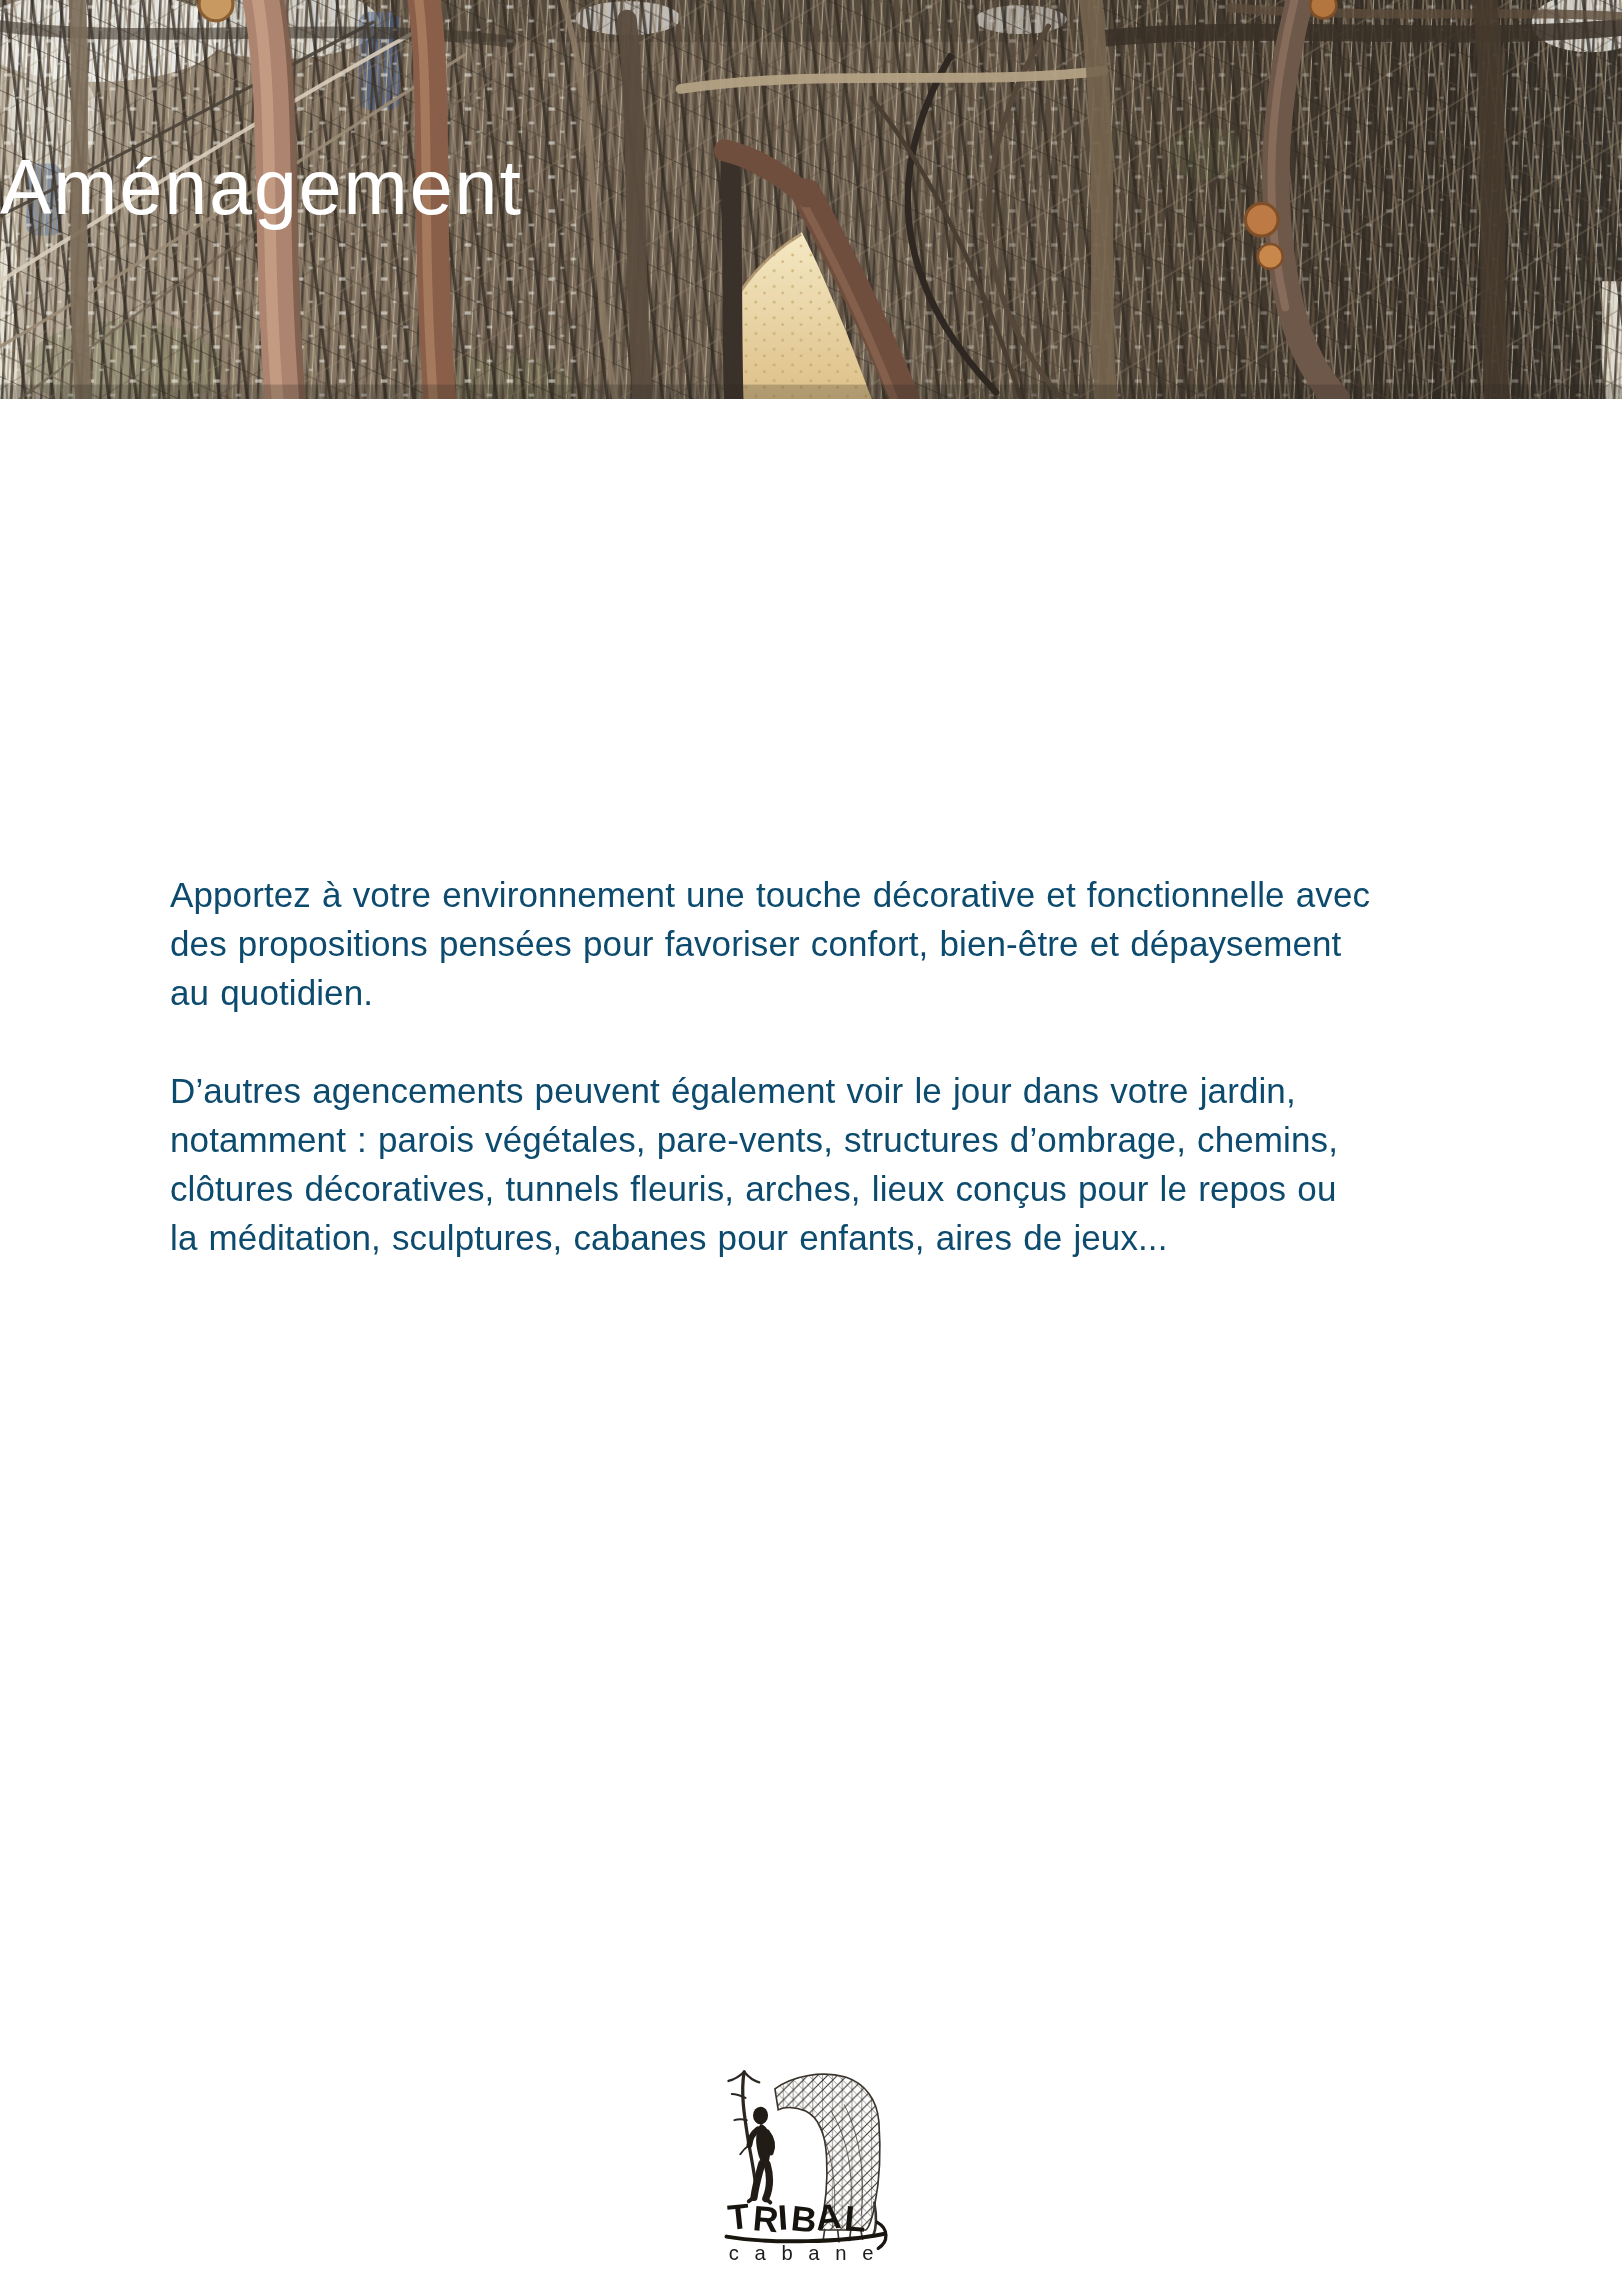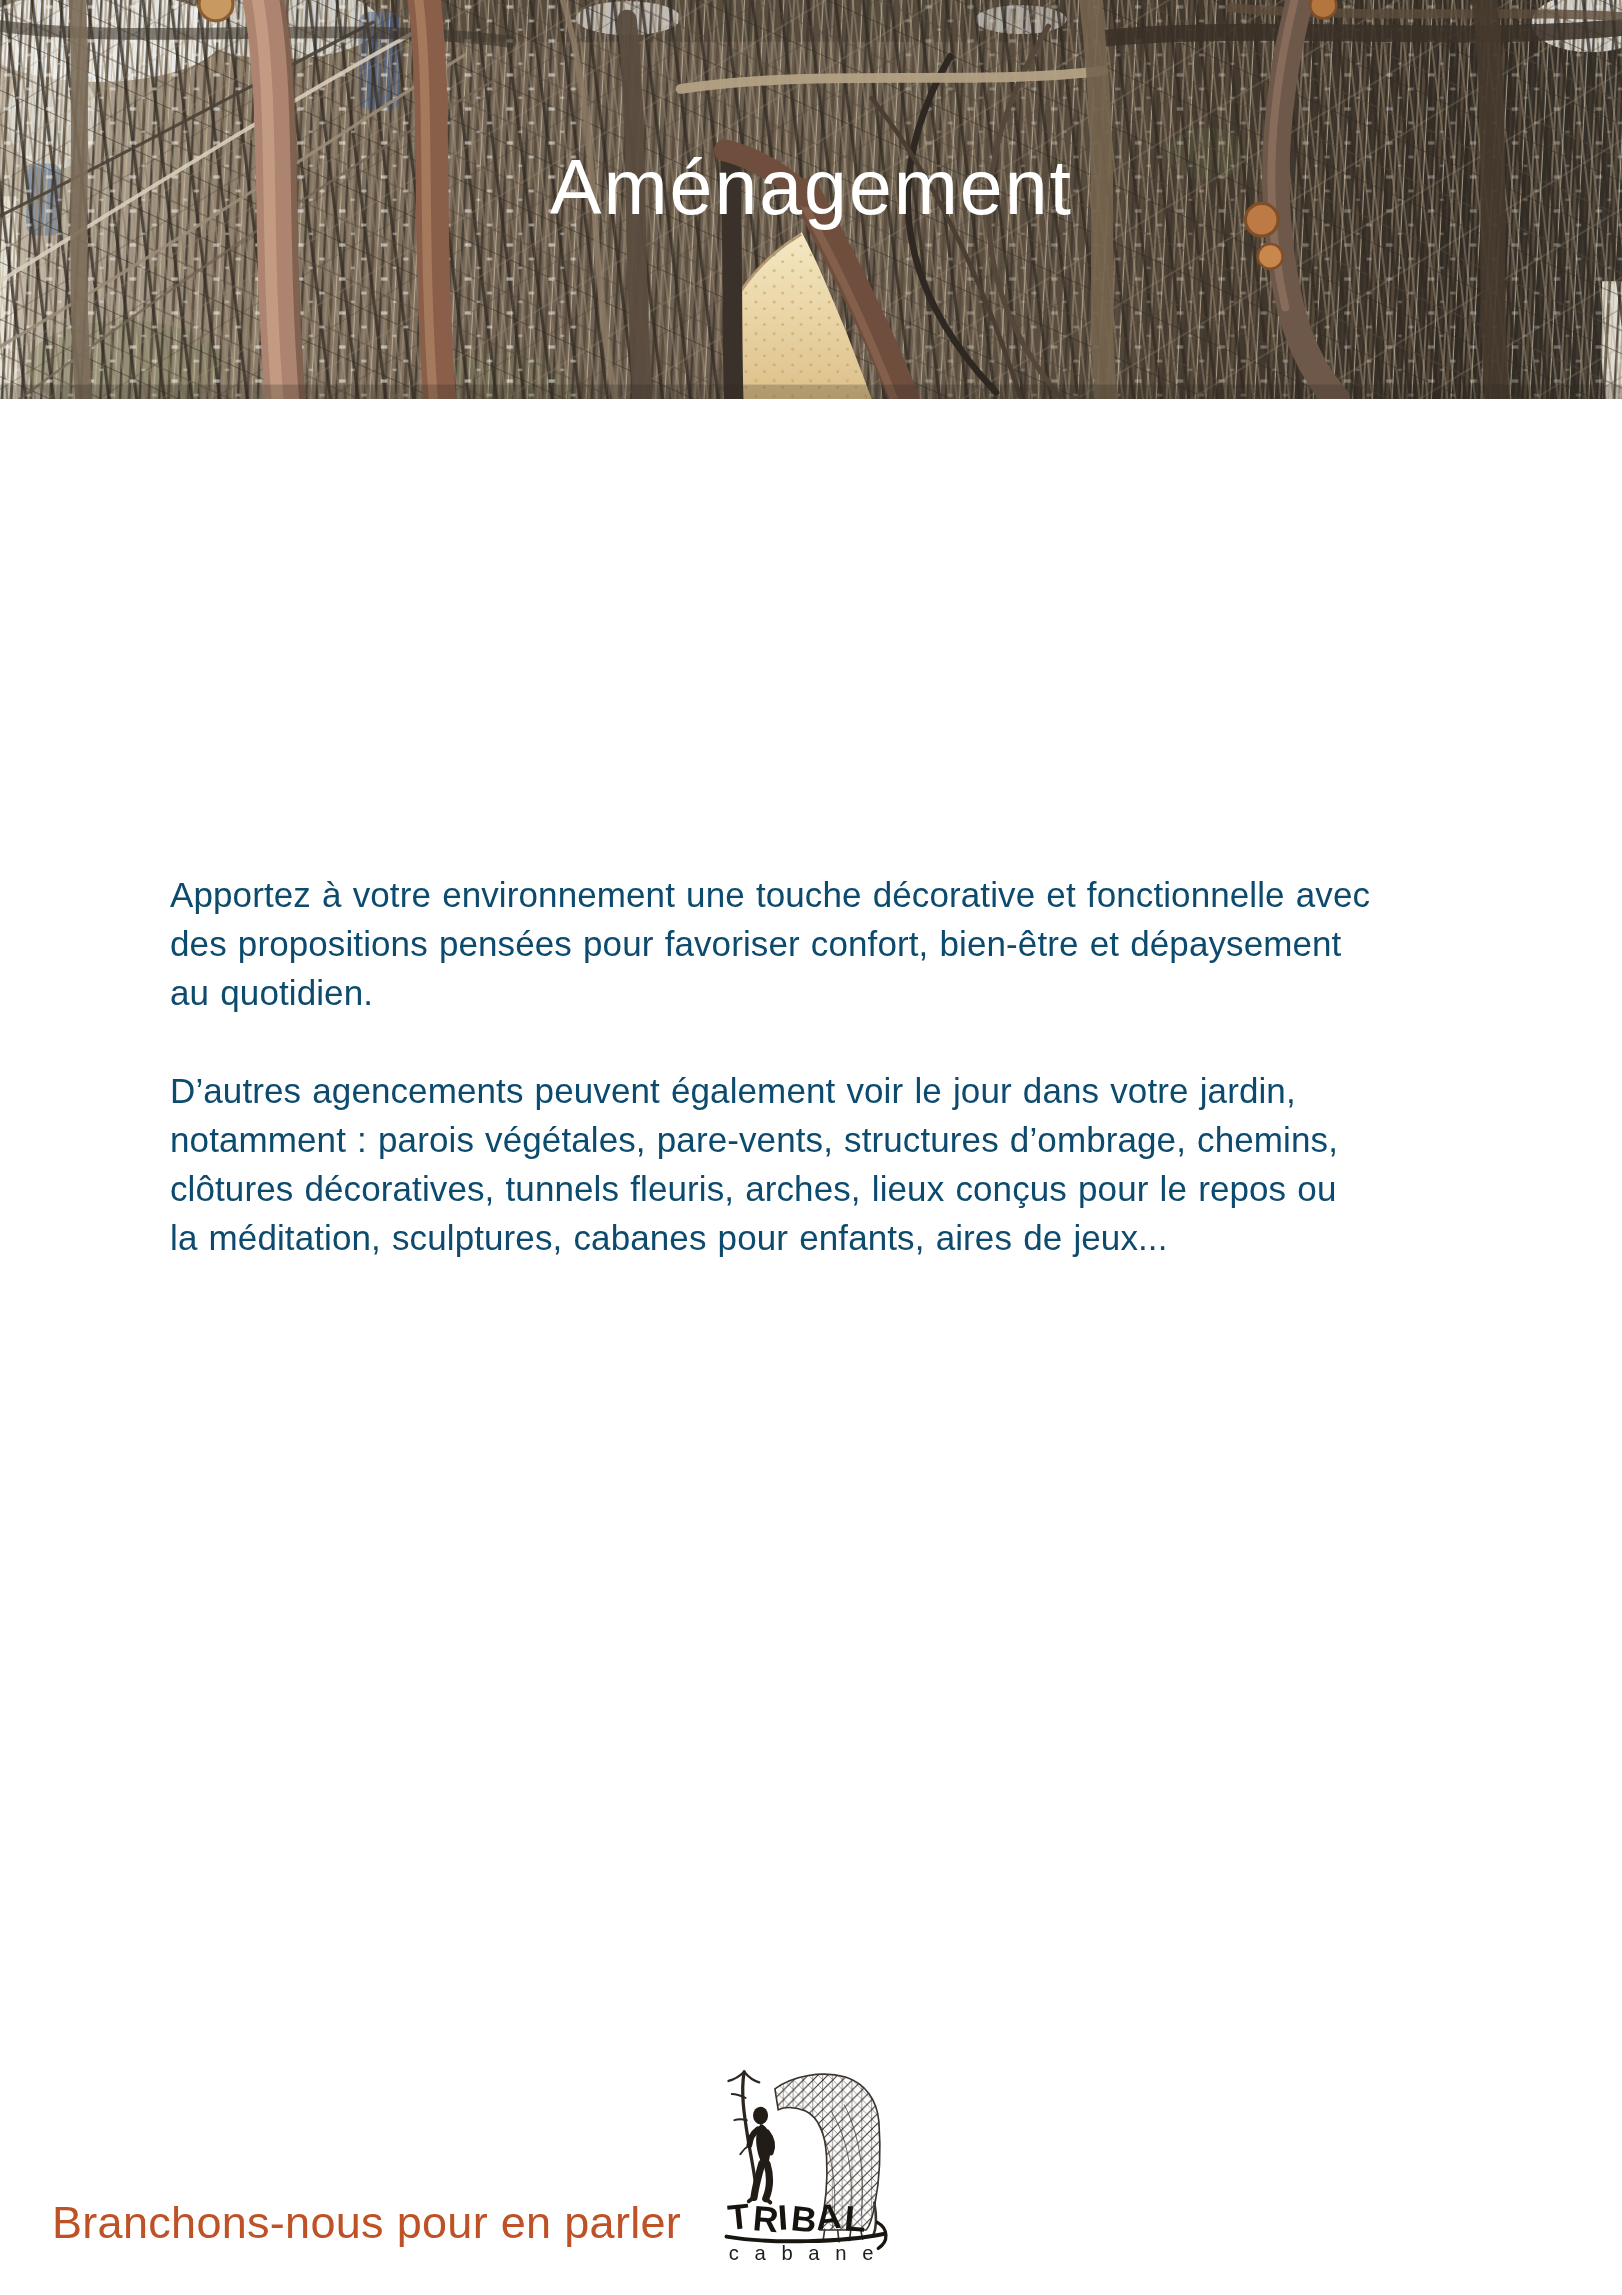--- a/index.html
+++ b/index.html
@@ -1,21 +1,21 @@
 <!DOCTYPE html>
 <html style="font-size:10.5px"><head>
 <meta charset="utf-8">
 <style>
   html,body{margin:0;padding:0;background:#e8e8e8;}
   .page{position:relative;width:1623px;height:2295px;background:#ffffff;
         font-family:"Liberation Sans",sans-serif;overflow:hidden;}
   
   .hero{position:absolute;top:0;left:0;width:1623px;height:399px;display:block;}
   .page-title{position:absolute;top:149px;left:0;width:1623px;margin:0;
-        text-align:center;color:#ffffff;font-size:77px;font-weight:500;
+        color:#ffffff;font-size:77px;font-weight:500;
         letter-spacing:2px;line-height:1;}
   
   .body-text{position:absolute;left:170px;top:870px;width:1315px;
         font-size:35px;line-height:49px;color:#0c4a6e;letter-spacing:0.1px;
         word-spacing:1.3px;}
   .body-text p{margin:0 0 49px 0;white-space:pre-line;}
   
   .tagline{position:absolute;left:52px;top:2200px;font-size:45px;line-height:45px;
         color:#bf5127;letter-spacing:0.3px;white-space:nowrap;}
   .contact{position:absolute;left:937px;top:2210px;font-size:34px;line-height:34px;
@@ -165,21 +165,20 @@
   <div class="body-text">
     <p>Apportez à votre environnement une touche décorative et fonctionnelle avec
 des propositions pensées pour favoriser confort, bien-être et dépaysement
 au quotidien.</p>
     <p>D’autres agencements peuvent également voir le jour dans votre jardin,
 notamment : parois végétales, pare-vents, structures d’ombrage, chemins,
 clôtures décoratives, tunnels fleuris, arches, lieux conçus pour le repos ou
 la méditation, sculptures, cabanes pour enfants, aires de jeux...</p>
   </div>
 
-  <div class="tagline">Branchons-nous pour en parler</div>
 
   <svg class="logo" viewBox="0 0 260 302" aria-hidden="true">
     <g fill="none" stroke="#2c2621" stroke-linecap="round">
       <path d="M37,10 C31,44 38,82 44,120 C50,152 54,172 55,190" stroke-width="5"></path>
       <path d="M37,10 C29,18 21,22 13,24" stroke-width="3.5"></path>
       <path d="M37,10 C45,20 52,24 60,26" stroke-width="3.5"></path>
       <path d="M39,50 C31,46 25,44 18,44" stroke-width="3"></path>
       <path d="M41,84 C33,82 28,82 22,84" stroke-width="3"></path>
       <path d="M45,122 C39,126 35,130 31,136" stroke-width="3"></path>
     </g>

